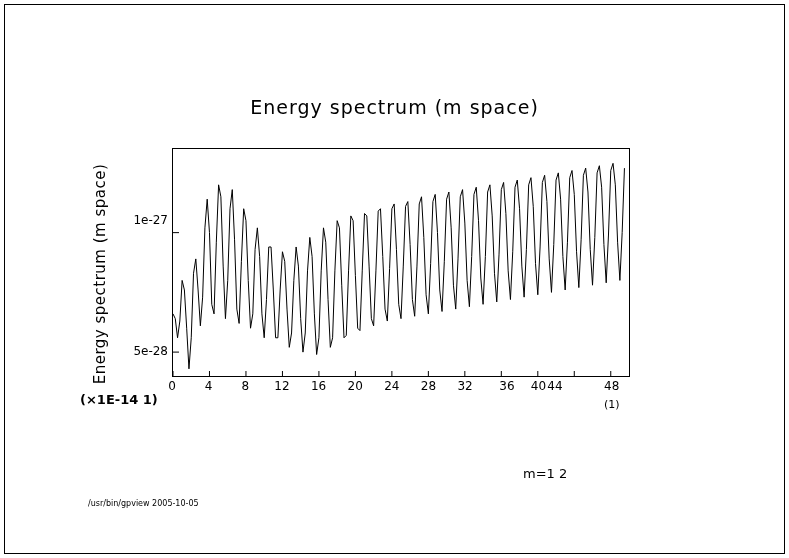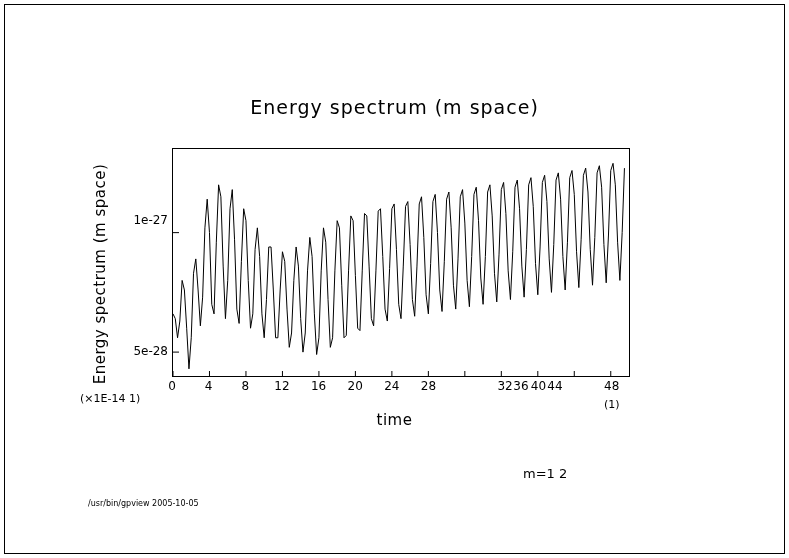--- a/index.html
+++ b/index.html
@@ -92,22 +92,23 @@
     position: absolute;
     font-size: 12px;
     text-align: center;
     transform: translateX(-50%);
     white-space: nowrap;
   }
   .axis-note-left {
     position: absolute;
     left: 80px;
     top: 392px;
-    font-size: 11px;
-    white-space: nowrap;
+    font-size: 13px;
+    white-space: nowrap;
+    font-weight: bold;
   }
   .axis-note-right {
     position: absolute;
     left: 604px;
     top: 398px;
     font-size: 11px;
     white-space: nowrap;
   }
   .legend {
     position: absolute;
@@ -174,29 +175,28 @@
 
   <div class="xticks">
     <span class="xtick" style="left:0px;">0</span>
     <span class="xtick" style="left:36.6px;">4</span>
     <span class="xtick" style="left:73.3px;">8</span>
     <span class="xtick" style="left:110px;">12</span>
     <span class="xtick" style="left:146.6px;">16</span>
     <span class="xtick" style="left:183.2px;">20</span>
     <span class="xtick" style="left:219.8px;">24</span>
     <span class="xtick" style="left:256.5px;">28</span>
-    <span class="xtick" style="left:293.1px;margin-left:40px;">32</span>
-    <span class="xtick" style="left:349px;">36</span>
+    <span class="xtick" style="left:293.1px;">32</span>
+    <span class="xtick" style="left:335px;">36</span>
     <span class="xtick" style="left:366.4px;">40</span>
     <span class="xtick" style="left:383px;text-align:center;">44</span>
     <span class="xtick" style="left:439.7px;">48</span>
   </div>
 
   <div class="axis-note-left">(×1E-14 1)</div>
   <div class="axis-note-right">(1)</div>
 
-  <div class="xlabel">time</div>
 
   <div class="legend">m=1 2</div>
 
   <div class="footer-left">/usr/bin/gpview  2005-10-05</div>
 
 </div>
 
 </body></html>

